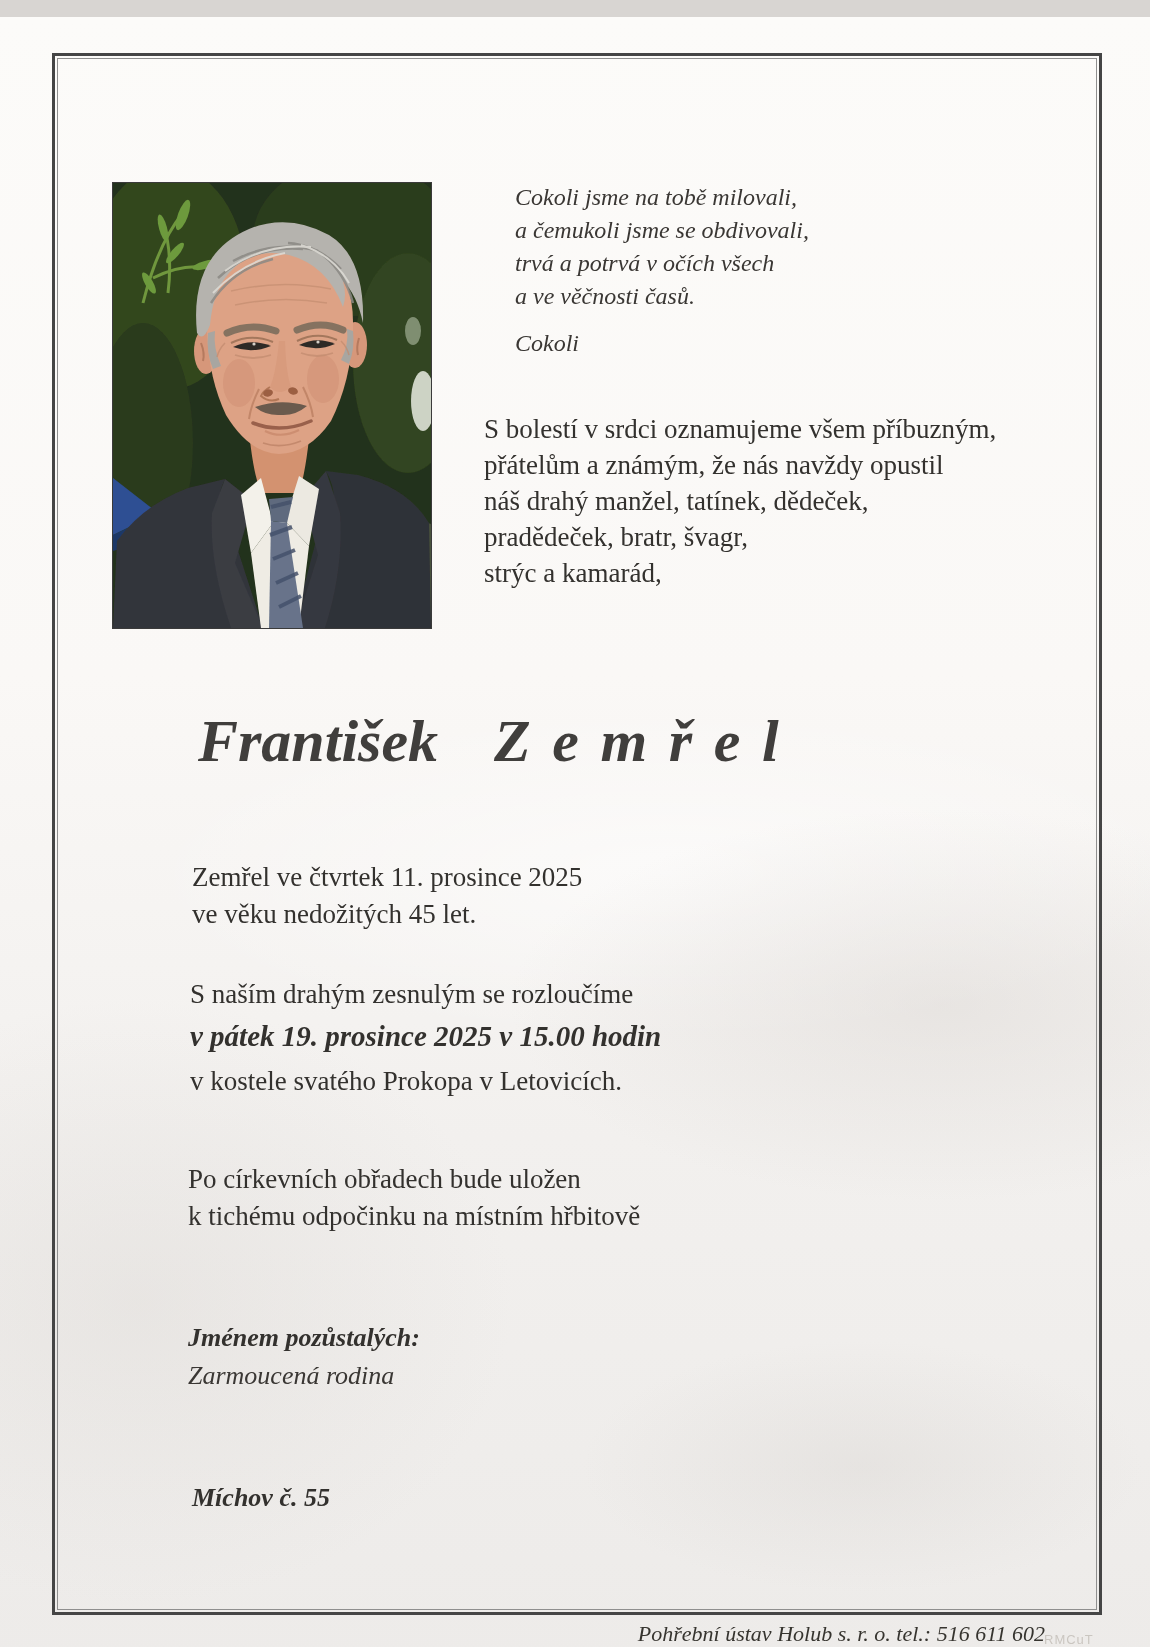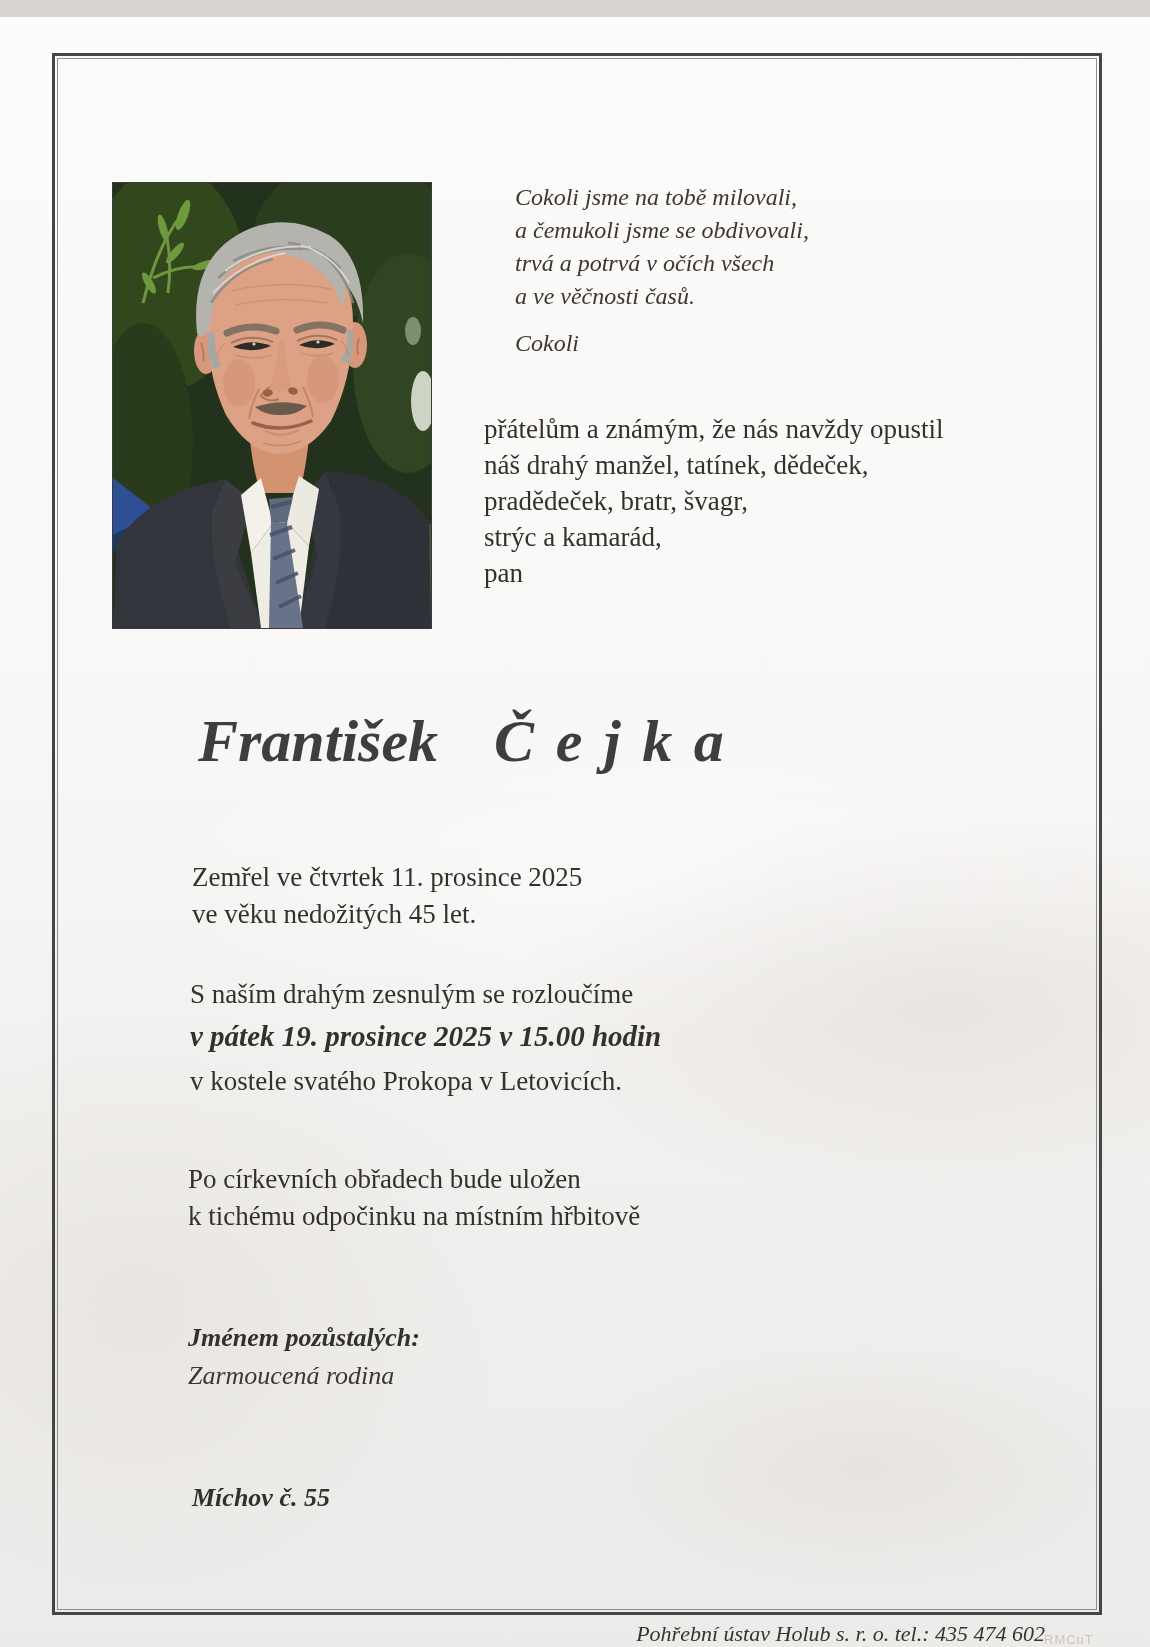--- a/index.html
+++ b/index.html
@@ -274,44 +274,44 @@
 
   <div class="quote">
       <div>Cokoli jsme na tobě milovali,</div>
       <div>a čemukoli jsme se obdivovali,</div>
       <div>trvá a potrvá v očích všech</div>
       <div>a ve věčnosti časů.</div>
     </div>
   <div class="quote-attrib">Cokoli</div>
 
   <div class="announcement">
+      <div>S bolestí v srdci oznamujeme všem příbuzným,</div>
       <div>přátelům a známým, že nás navždy opustil</div>
       <div>náš drahý manžel, tatínek, dědeček,</div>
       <div>pradědeček, bratr, švagr,</div>
       <div>strýc a kamarád,</div>
-      <div>pan</div>
     </div>
 
-  <div class="name"><span>František</span><span class="surname">Čejka</span></div>
+  <div class="name"><span>František</span><span class="surname">Zemřel</span></div>
 
   <div class="death">
       <div>Zemřel ve čtvrtek 11. prosince 2025</div>
       <div>ve věku nedožitých 45 let.</div>
     </div>
 
   <div class="farewell-intro">S naším drahým zesnulým se rozloučíme</div>
   <div class="farewell-datetime">v pátek 19. prosince 2025 v 15.00 hodin</div>
   <div class="farewell-place">v kostele svatého Prokopa v Letovicích.</div>
 
   <div class="burial">
       <div>Po církevních obřadech bude uložen</div>
       <div>k tichému odpočinku na místním hřbitově</div>
     </div>
 
   <div class="family-heading">Jménem pozůstalých:</div>
   <div class="family-signature">Zarmoucená rodina</div>
 
   <div class="address">Míchov č. 55</div>
 
-  <div class="footer">Pohřební ústav Holub s. r. o. tel.: 435 474 602</div>
+  <div class="footer">Pohřební ústav Holub s. r. o. tel.: 516 611 602</div>
   <div class="watermark">RMCuT</div>
 
 </div>
 
 </body></html>

